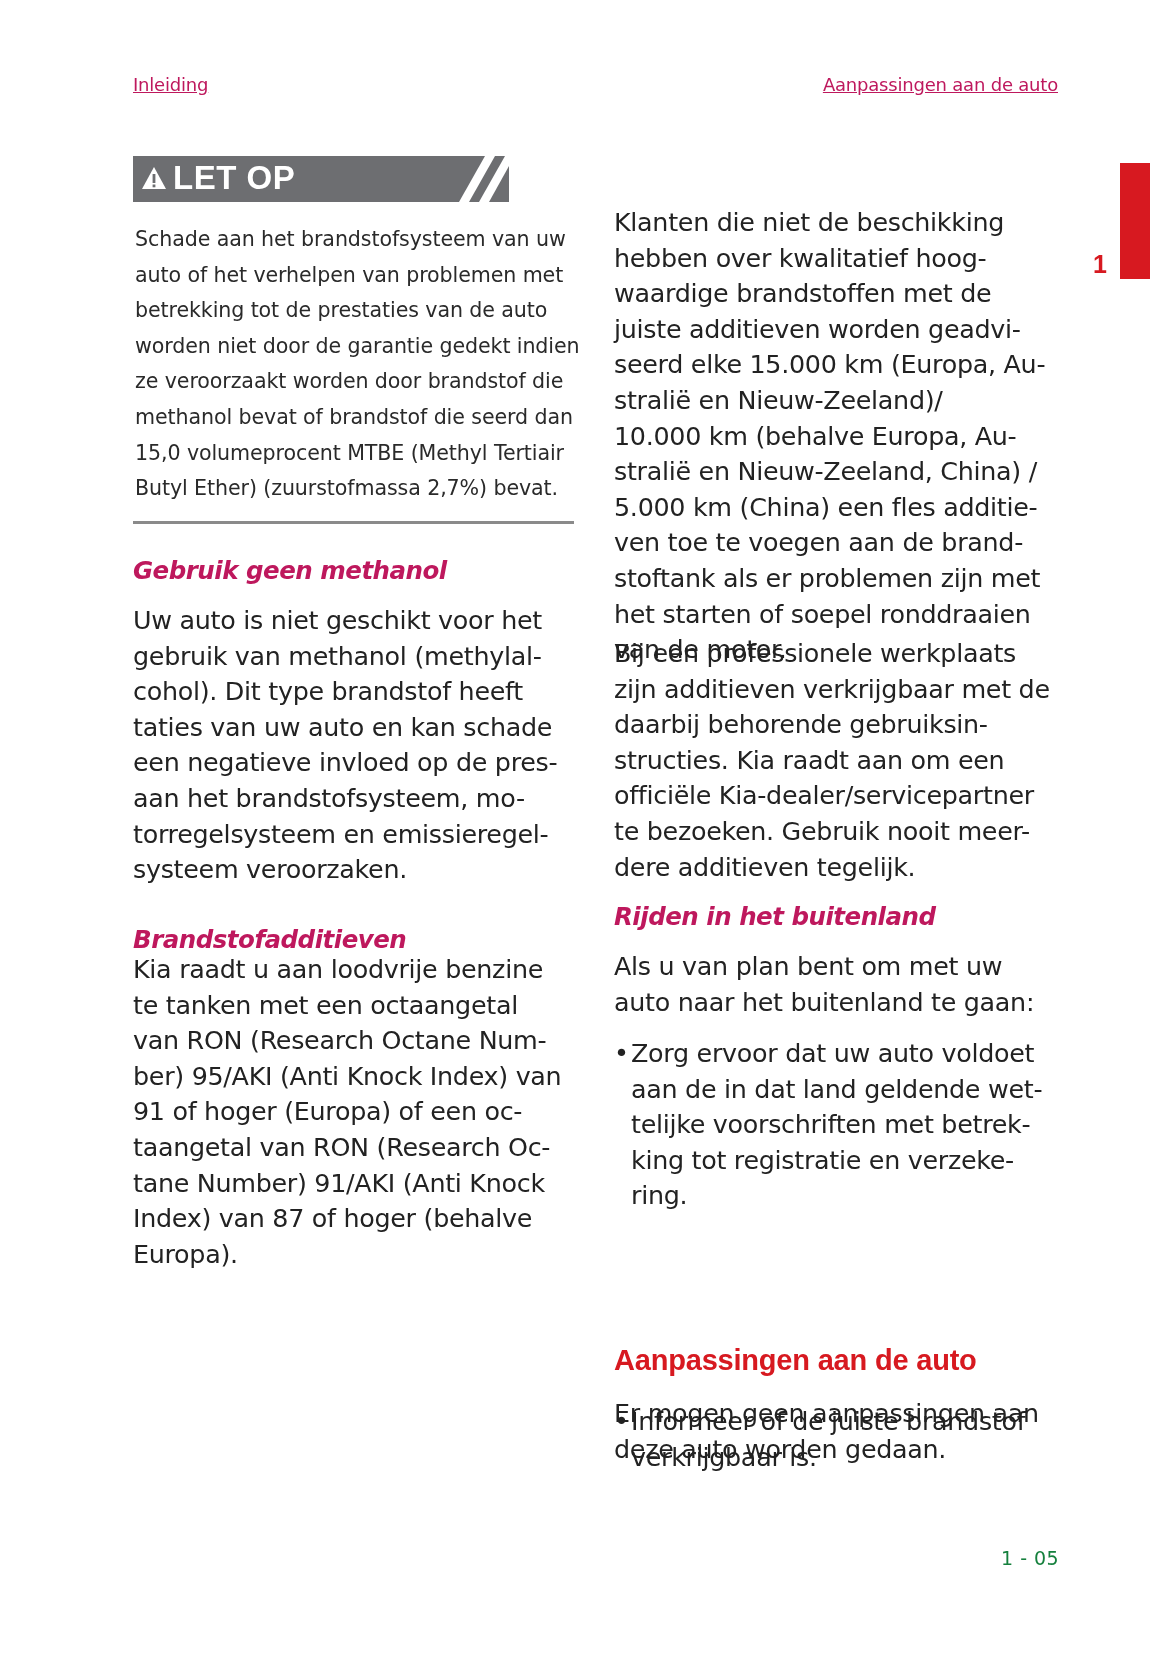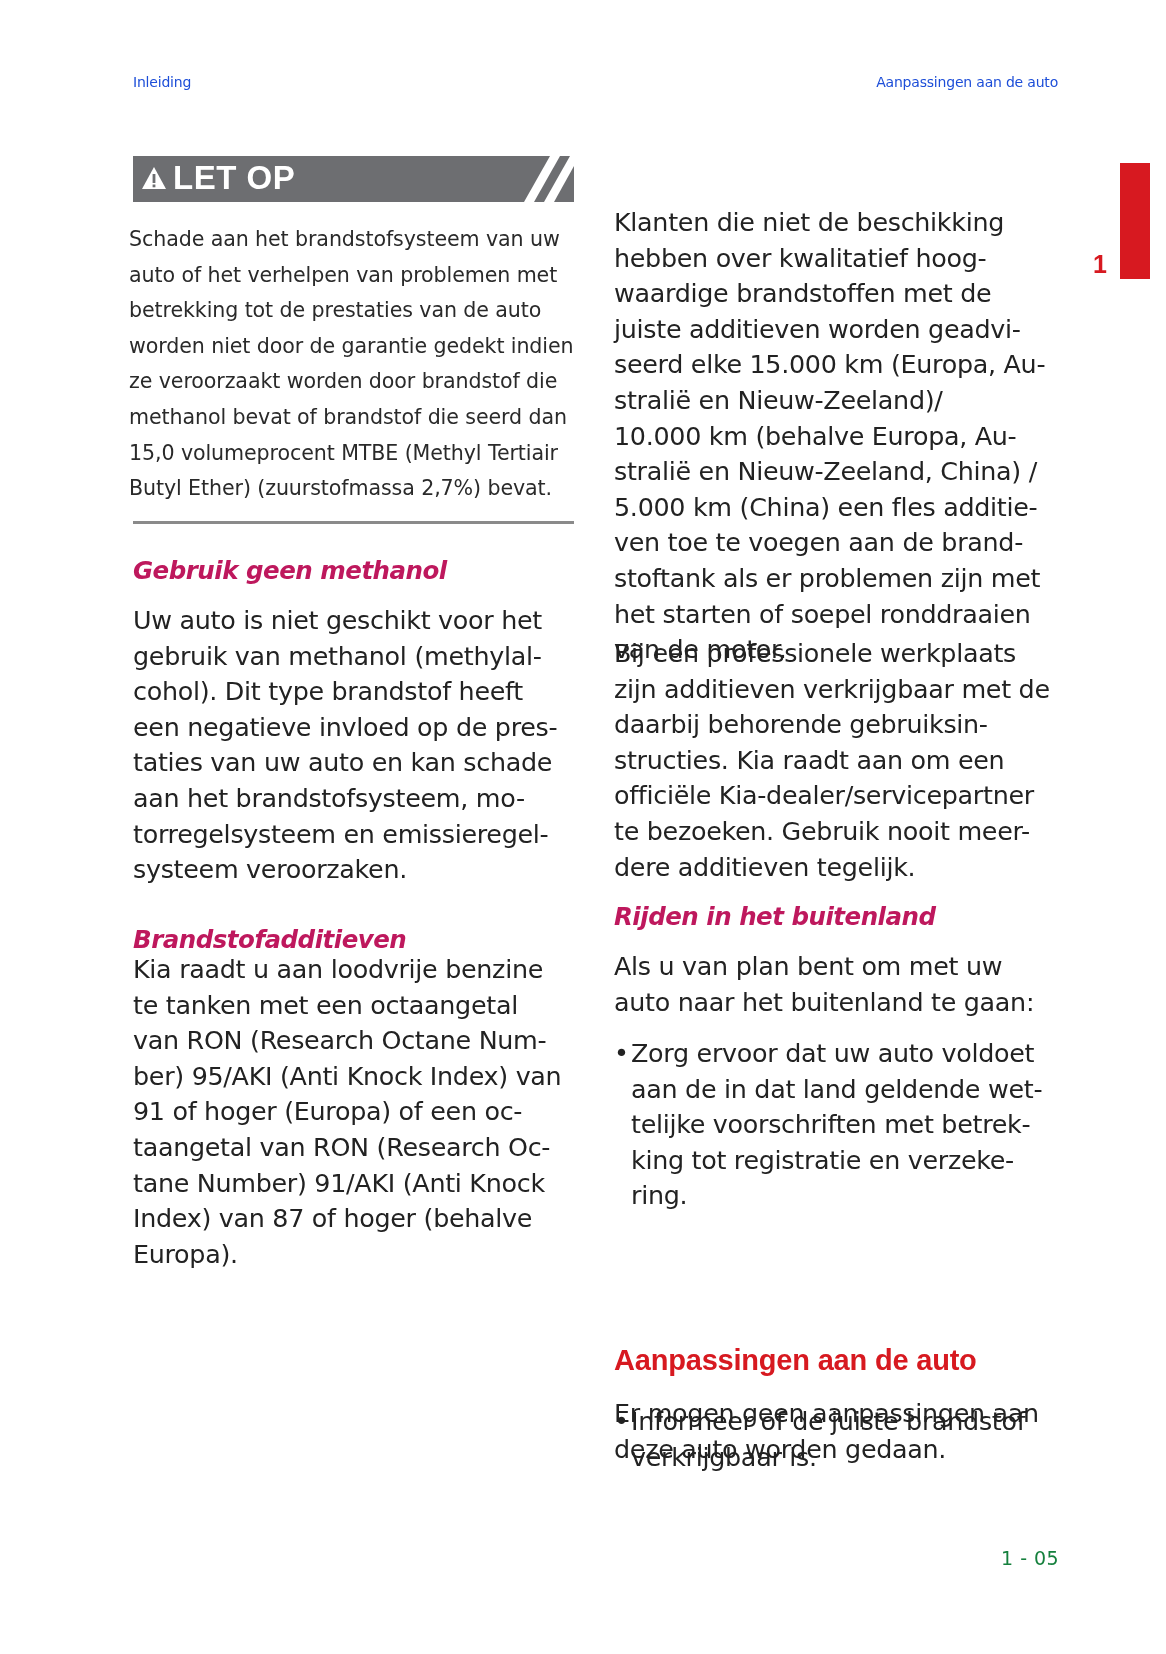--- a/index.html
+++ b/index.html
@@ -1,25 +1,25 @@
 <!DOCTYPE html>
 <html><head>
 <meta charset="utf-8">
 <style>
   html, body { margin:0; padding:0; background:#ffffff; }
   body { width:1166px; height:1654px; position:relative; overflow:hidden;
          font-family:"DejaVu Sans", sans-serif; color:#222222; }
   .abs { position:absolute; }
-  .running-head { font-size:14px; color:#1d4ed8; top:74px; letter-spacing:-0.2px; }
-  .caution-box { left:133px; top:156px; width:441px; height:46px; background:#6d6e71; overflow:hidden; }
+  .running-head { font-size:18px; color:#be185d; top:74px; letter-spacing:-0.2px;text-decoration:underline; }
+  .caution-box { left:133px; top:156px; width:376px; height:46px; background:#6d6e71; overflow:hidden; }
   .caution-box .title { position:absolute; left:40px; top:3px; font-family:"Liberation Sans", sans-serif;
          font-weight:bold; color:#fff; font-size:33px; letter-spacing:0.5px; }
   .caution-box .warn { position:absolute; left:8px; top:9px; width:26px; height:26px; }
   .caution-box .stripes { position:absolute; right:0; top:0; width:80px; height:46px; }
-  .caution-text { left:129px; top:222px; width:450px; font-size:20.6px; line-height:35.6px; color:#2a2a2a; letter-spacing:-0.1px; }
+  .caution-text { left:135px; top:222px; width:450px; font-size:20.6px; line-height:35.6px; color:#2a2a2a; letter-spacing:-0.1px; }
   .divider { left:133px; top:521px; width:441px; height:3px; background:#8a8a8a; }
   .subhead { font-family:"DejaVu Sans", sans-serif; font-weight:bold; font-style:italic;
              font-size:24.5px; color:#be185d; letter-spacing:-0.5px; }
   .body { font-size:25.4px; line-height:35.6px; color:#222; letter-spacing:-0.3px; }
   .line { display:block; white-space:nowrap; }
   .bullet-item { position:relative; padding-left:17px; }
   .bullet-item .dot { position:absolute; left:0; top:0; }
   .red-head { font-family:"Liberation Sans", sans-serif; font-weight:bold; font-size:29px; color:#d71920; letter-spacing:-0.2px; }
   .chapter-tab { left:1120px; top:163px; width:30px; height:116px; background:#d71920; }
   .chapter-num { left:1093px; top:250px; font-family:"Liberation Sans", sans-serif; font-weight:bold; font-size:25px; color:#d71920; }
@@ -57,22 +57,22 @@
   <span class="line">15,0 volumeprocent MTBE (Methyl Tertiair</span>
   <span class="line">Butyl Ether) (zuurstofmassa 2,7%) bevat.</span>
 </div>
 <div class="abs divider"></div>
 
 <div class="abs subhead" style="left:133px; top:556px;">Gebruik geen methanol</div>
 <div class="abs body" style="left:133px; top:603px;">
   <span class="line">Uw auto is niet geschikt voor het</span>
   <span class="line">gebruik van methanol (methylal-</span>
   <span class="line">cohol). Dit type brandstof heeft</span>
+  <span class="line">taties van uw auto en kan schade</span>
   <span class="line">een negatieve invloed op de pres-</span>
-  <span class="line">taties van uw auto en kan schade</span>
   <span class="line">aan het brandstofsysteem, mo-</span>
   <span class="line">torregelsysteem en emissieregel-</span>
   <span class="line">systeem veroorzaken.</span>
 </div>
 
 <div class="abs subhead" style="left:133px; top:925px;">Brandstofadditieven</div>
 <div class="abs body" style="left:133px; top:952px;">
   <span class="line">Kia raadt u aan loodvrije benzine</span>
   <span class="line">te tanken met een octaangetal</span>
   <span class="line">van RON (Research Octane Num-</span>

